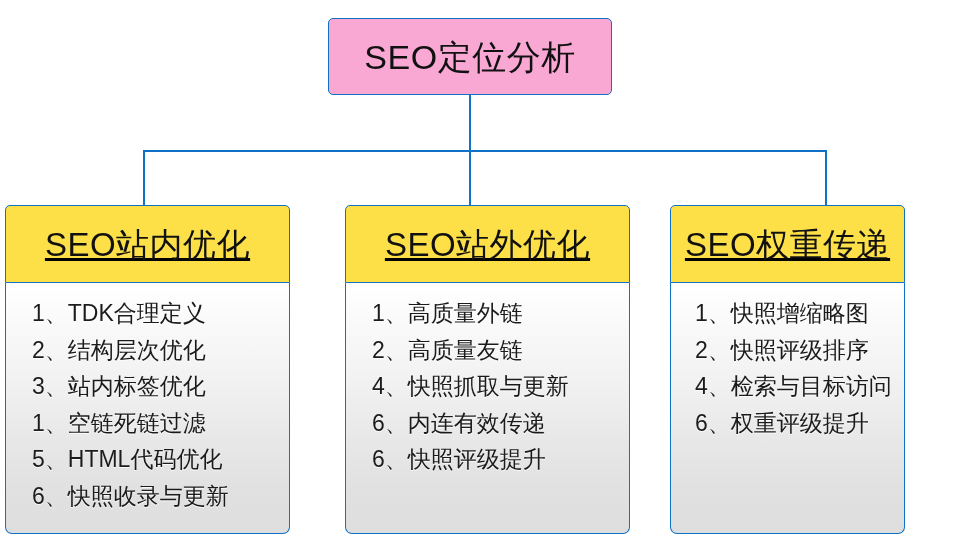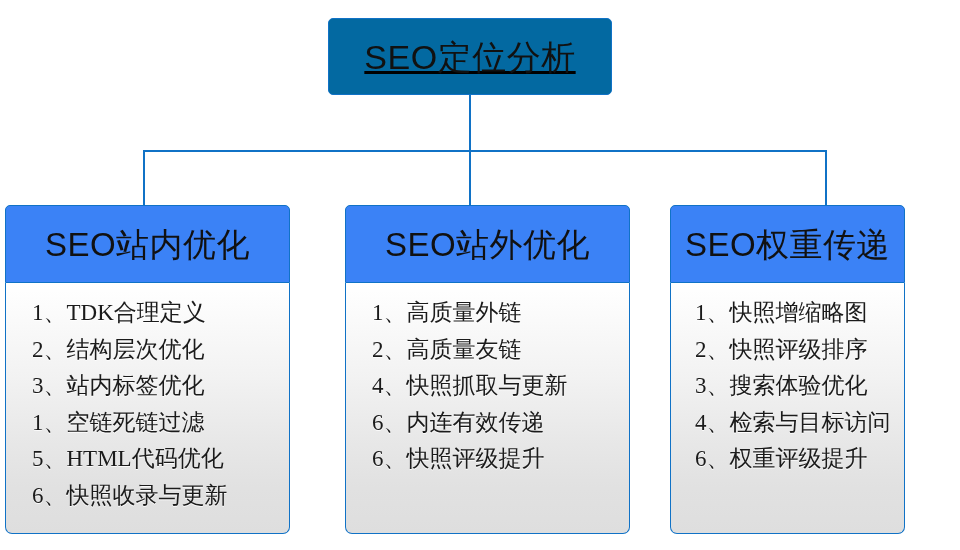--- a/index.html
+++ b/index.html
@@ -58,26 +58,25 @@
 
   
   #root-node {
     position: absolute;
     left: 328px;
     top: 18px;
     width: 284px;
     height: 77px;
     border: 1.6px solid #1072c6;
     border-radius: 5px;
-    background: #0369a1;
+    background: #f9a8d4;
     display: flex;
     align-items: center;
     justify-content: center;
     box-sizing: border-box;
-    text-decoration: underline;
   }
   #root-node .node-title {
     font-size: 34px;
     color: #111111;
     letter-spacing: 0.5px;
     line-height: 1;
   }
 
   
   .branch {
@@ -88,25 +87,26 @@
   }
   #branch-0 { left: 5px; }
   #branch-1 { left: 345px; }
   #branch-2 { left: 670px; width: 235px; }
 
   .branch-header {
     position: relative;
     height: 78px;
     border: 1.6px solid #1072c6;
     border-radius: 5px 5px 0 0;
-    background: #3b82f6;
+    background: #fde047;
     display: flex;
     align-items: center;
     justify-content: center;
     box-sizing: border-box;
+    text-decoration: underline;
   }
   .branch-header .header-title {
     font-size: 33px;
     color: #111111;
     letter-spacing: 0.5px;
     line-height: 1;
   }
 
   .branch-body {
     position: relative;
@@ -122,21 +122,20 @@
                 #e8e8e8 62%,
                 #e1e1e1 82%,
                 #dedede 100%);
     padding: 12px 0 0 0;
     overflow: hidden;
   }
   .branch-list {
     list-style: none;
     margin: 0;
     padding: 0 0 0 26px;
-    font-family: Liberation Serif, serif;
   }
   .branch-list li {
     font-size: 23px;
     color: #1b1b1b;
     line-height: 36.5px;
     white-space: nowrap;
     text-shadow: 0 1px 0 rgba(255,255,255,0.85);
   }
   #branch-2 .branch-list { padding-left: 24px; }
 </style>
@@ -187,20 +186,19 @@
   </div>
 
   <div class="branch" id="branch-2">
     <div class="branch-header">
       <span class="header-title">SEO权重传递</span>
     </div>
     <div class="branch-body">
       <ul class="branch-list">
         <li>1、快照增缩略图</li>
         <li>2、快照评级排序</li>
-        <li>3、搜索体验优化</li>
         <li>4、检索与目标访问</li>
         <li>6、权重评级提升</li>
       </ul>
     </div>
   </div>
 
 </div>
 
 </body></html>

